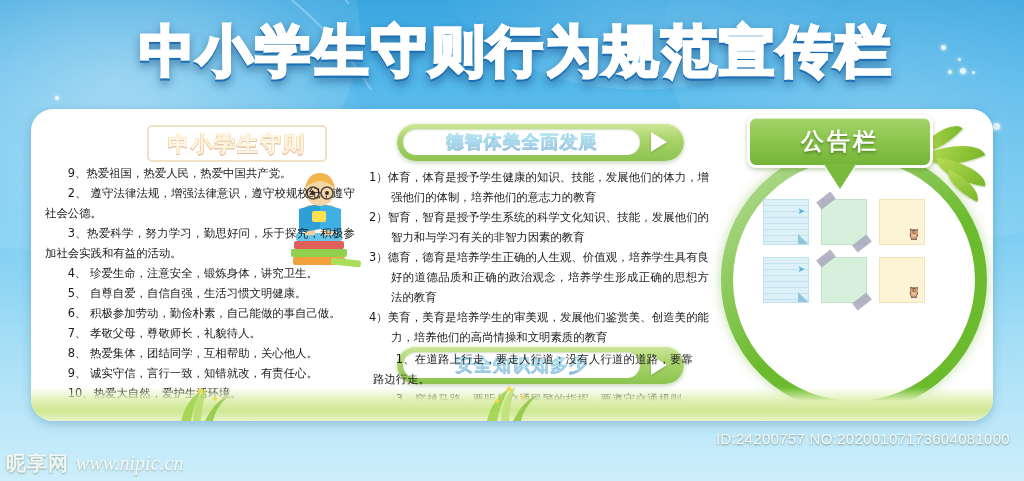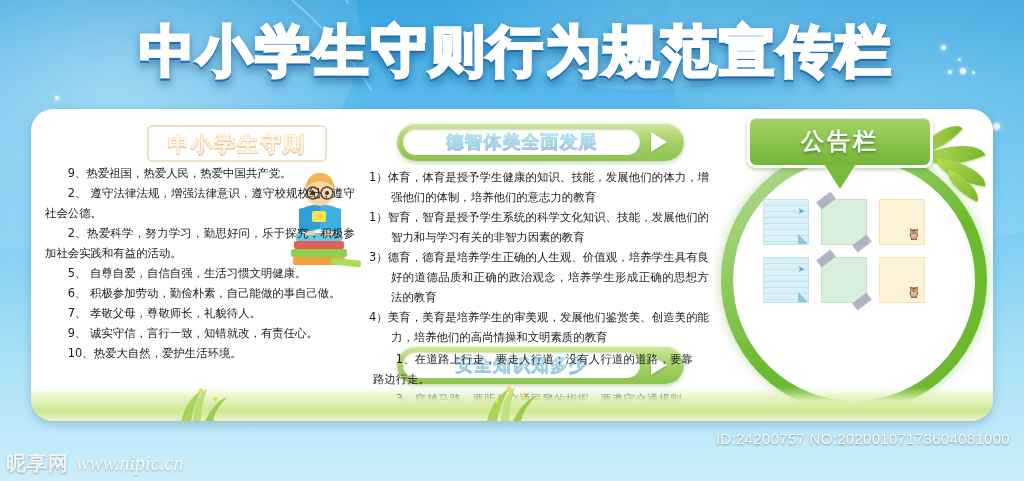--- a/index.html
+++ b/index.html
@@ -242,43 +242,45 @@
         <circle cx="34" cy="22" r="6" fill="none" stroke="#4a4a4a" stroke-width="1.6"></circle>
         <circle cx="48" cy="22" r="6" fill="none" stroke="#4a4a4a" stroke-width="1.6"></circle>
         <line x1="40" y1="22" x2="42" y2="22" stroke="#4a4a4a" stroke-width="1.6"></line>
         <circle cx="34" cy="22" r="2" fill="#333"></circle>
         <circle cx="48" cy="22" r="2" fill="#333"></circle>
       </svg>
 
       <div id="rules-list" class="body-cn">
         <p>9、热爱祖国，热爱人民，热爱中国共产党。</p>
         <p>2、 遵守法律法规，增强法律意识，遵守校规校纪，遵守社会公德。</p>
-        <p>2、热爱科学，努力学习，勤思好问，乐于探究，积极参加社会实践和有益的活动。</p>
+        <p>3、热爱科学，努力学习，勤思好问，乐于探究，积极参加社会实践和有益的活动。</p>
+        <p>4、 珍爱生命，注意安全，锻炼身体，讲究卫生。</p>
         <p>5、 自尊自爱，自信自强，生活习惯文明健康。</p>
         <p>6、 积极参加劳动，勤俭朴素，自己能做的事自己做。</p>
         <p>7、 孝敬父母，尊敬师长，礼貌待人。</p>
+        <p>8、 热爱集体，团结同学，互相帮助，关心他人。</p>
         <p>9、 诚实守信，言行一致，知错就改，有责任心。</p>
         <p>10、热爱大自然，爱护生活环境。</p>
       </div>
     </div>
 
     <div class="col" id="col2">
 
       <div class="pill" id="pill1">
         <div class="inner">
           <span class="ptxt">德智体美全面发展</span>
         </div>
         <div class="arrowbox">
           <div class="arrow"></div>
         </div>
       </div>
 
       <div id="mid-list" class="body-cn">
         <p>1）体育，体育是授予学生健康的知识、技能，发展他们的体力，增强他们的体制，培养他们的意志力的教育</p>
-        <p>1）智育，智育是授予学生系统的科学文化知识、技能，发展他们的智力和与学习有关的非智力因素的教育</p>
+        <p>2）智育，智育是授予学生系统的科学文化知识、技能，发展他们的智力和与学习有关的非智力因素的教育</p>
         <p>3）德育，德育是培养学生正确的人生观、价值观，培养学生具有良好的道德品质和正确的政治观念，培养学生形成正确的思想方法的教育</p>
         <p>4）美育，美育是培养学生的审美观，发展他们鉴赏美、创造美的能力，培养他们的高尚情操和文明素质的教育</p>
       </div>
 
       <div class="pill" id="pill2">
         <div class="inner">
           <span class="ptxt">安全知识知多少</span>
         </div>
         <div class="arrowbox">
           <div class="arrow"></div>

